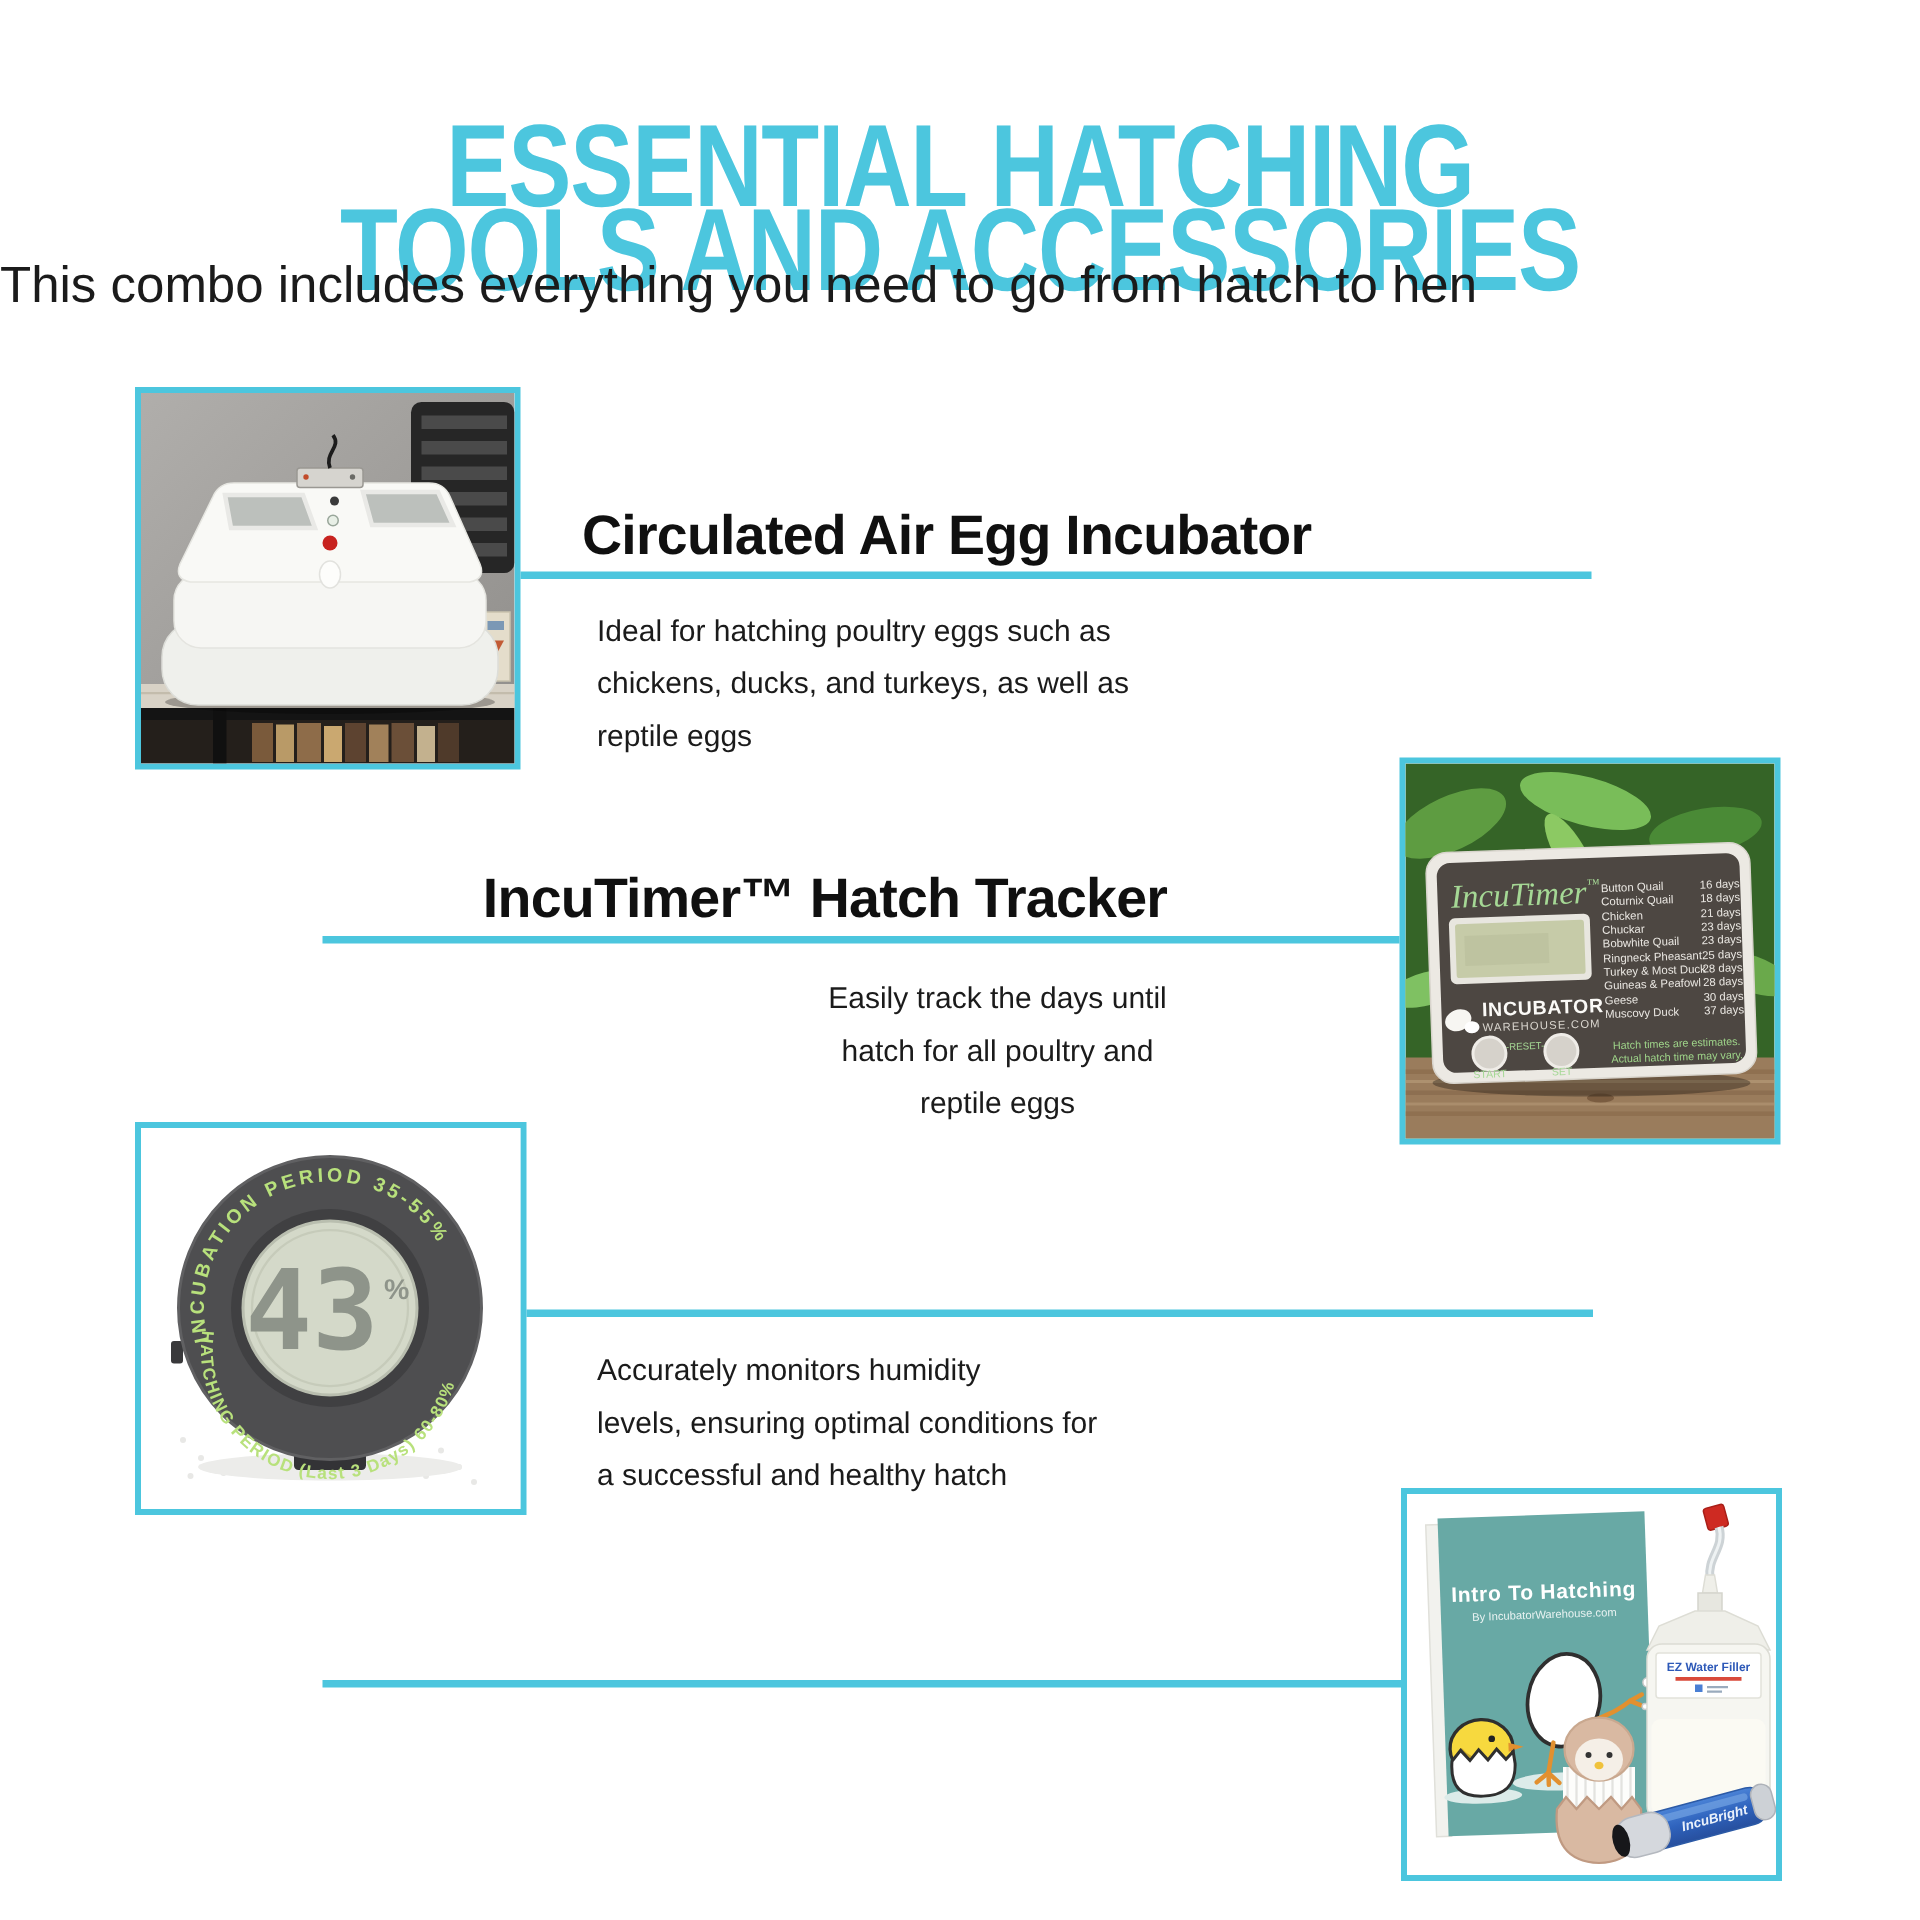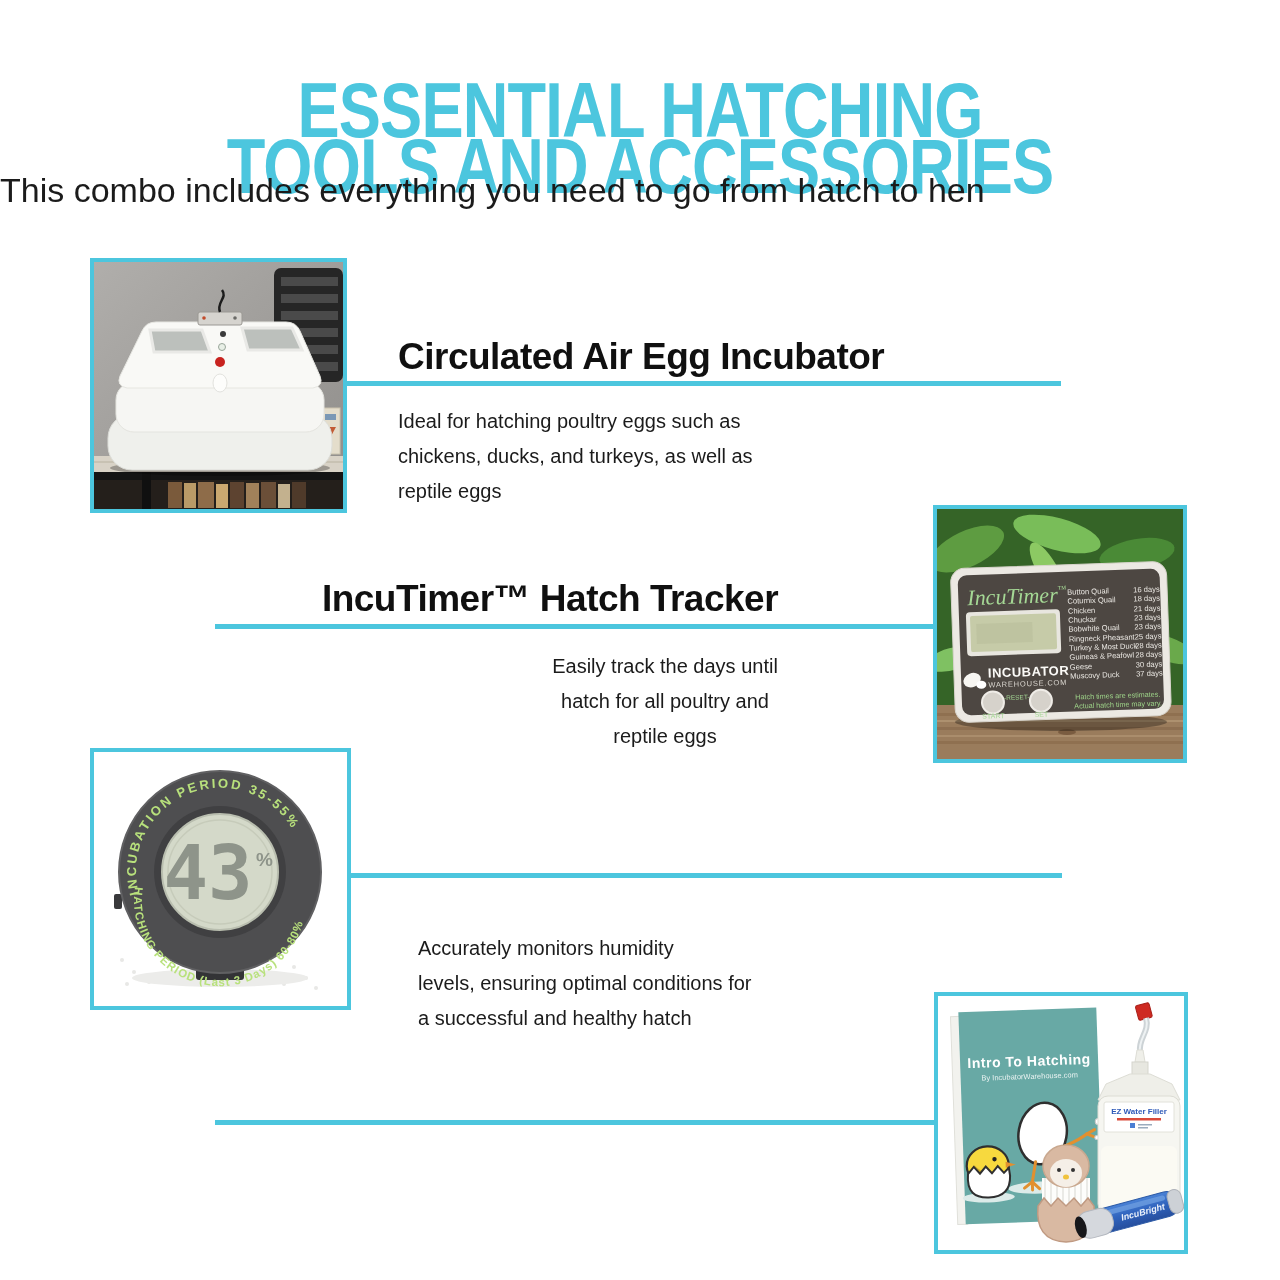--- a/index.html
+++ b/index.html
@@ -23,33 +23,33 @@
   .sec-title { position:absolute; font-size:37px; font-weight:700; color:#101010; letter-spacing:-0.5px; white-space:nowrap; }
   .sec-title.right { text-align:center; white-space:normal; }
   .rule { position:absolute; height:5px; background:var(--accent,#4CC6DE); }
   .sec-body { position:absolute; font-size:20px; line-height:35px; color:#1b1b1b; white-space:pre-line; }
   .sec-body.right { text-align:center; }
   .photo { position:absolute; border:4px solid var(--accent,#4CC6DE); background:#fff; }
   .photo svg { display:block; }
 
   
   #photo-incubator { left:90px;  top:258px; }
-  #title-1 { left:398px; top:336px; }
+  #title-1 { left:388px; top:336px; }
   #rule-1  { left:347px; top:381px; width:714px; }
   #body-1  { left:398px; top:404px; width:640px; }
 
   #title-2 { left:215px; top:578px; width:670px; }
   #rule-2  { left:215px; top:624px; width:719px; }
   #body-2  { left:445px; top:649px; width:440px; }
   #photo-incutimer { left:933px; top:505px; }
 
   #photo-hygro { left:90px; top:748px; }
   #title-3 { left:398px; top:830px; }
   #rule-3  { left:351px; top:873px; width:711px; }
-  #body-3  { left:398px; top:931px; width:640px;margin-left:20px; }
+  #body-3  { left:398px; top:897px; width:640px; }
 
   #title-4 { left:215px; top:1076px; width:670px; }
   #rule-4  { left:215px; top:1120px; width:719px; }
   #body-4  { left:150px; top:1145px; width:735px; }
   #photo-tools { left:934px; top:992px; }
 </style>
 </head>
 <body>
 
 <div class="canvas">

